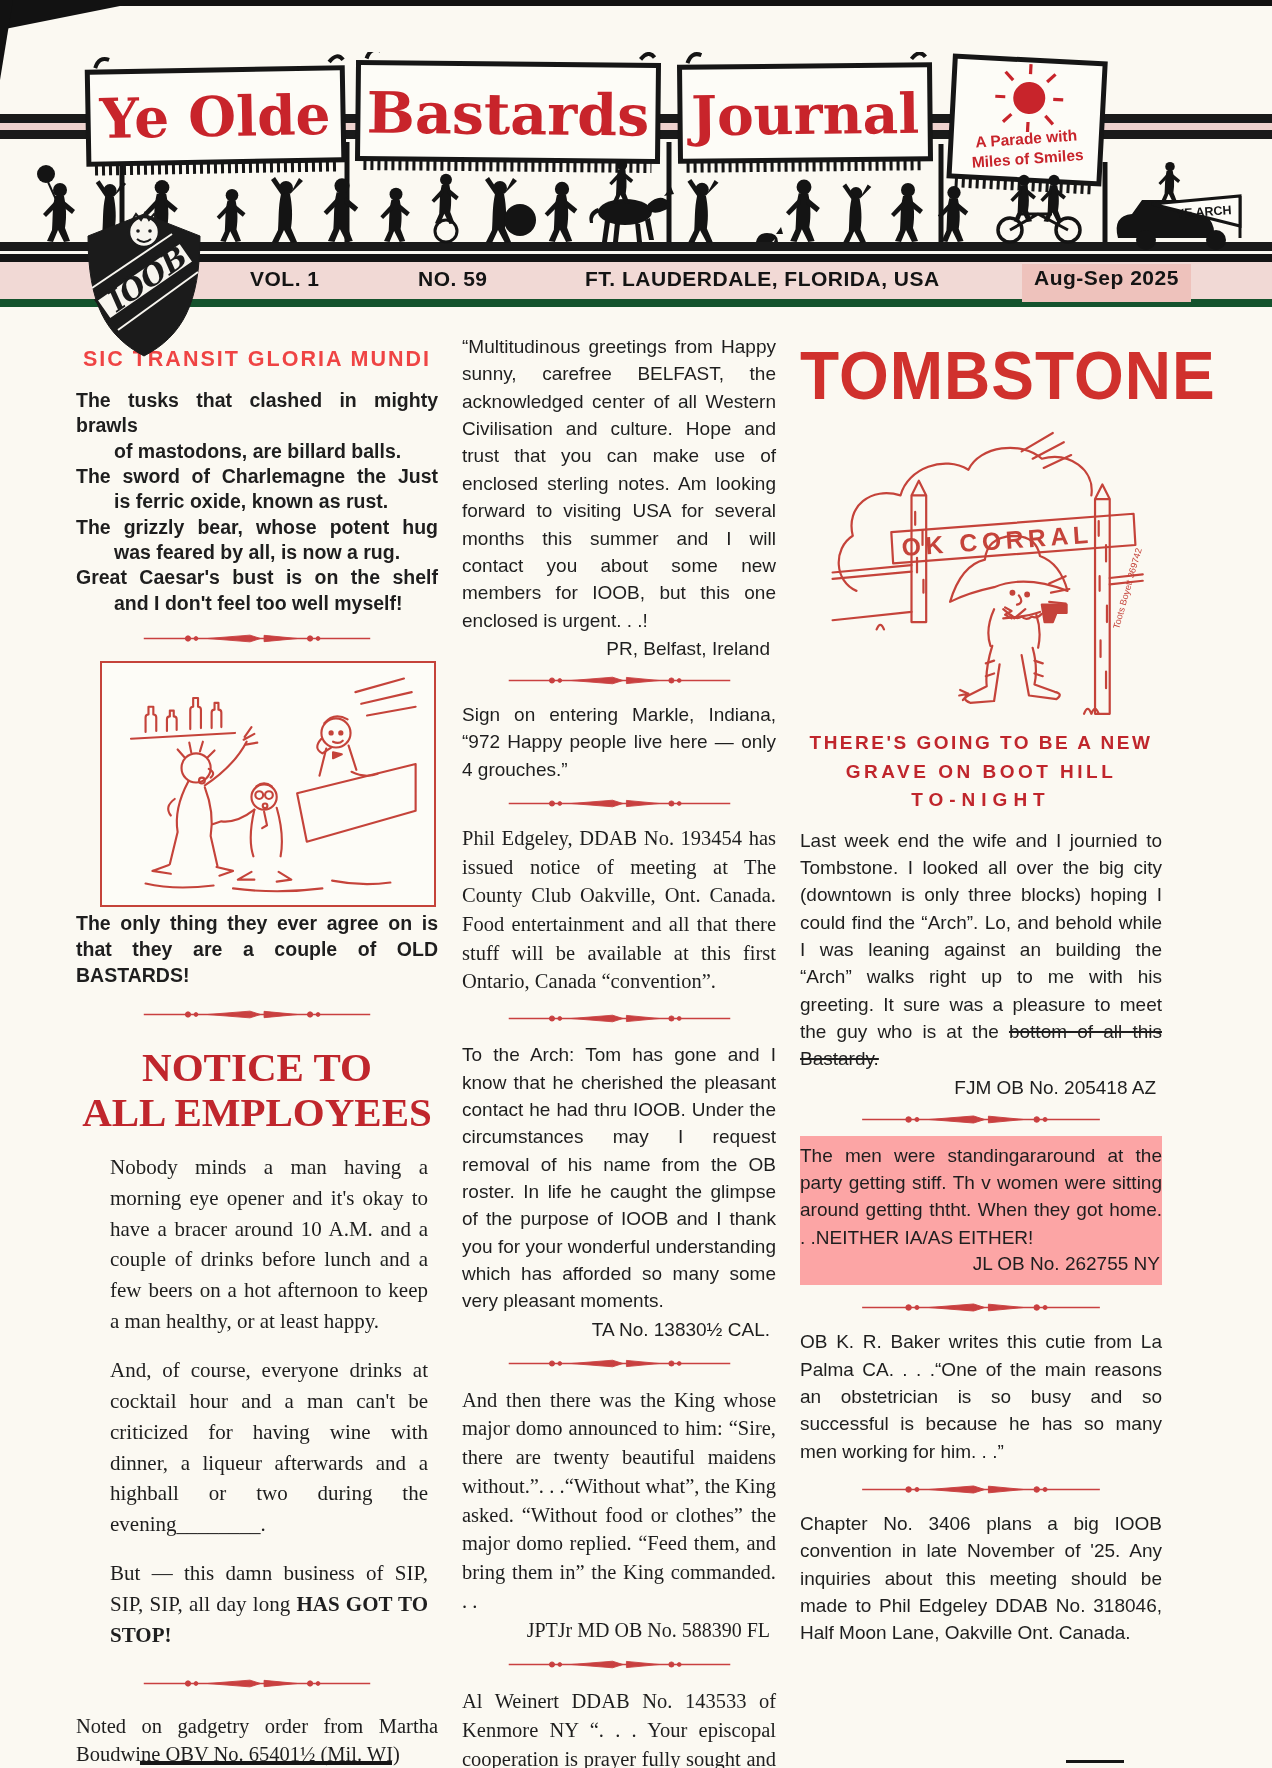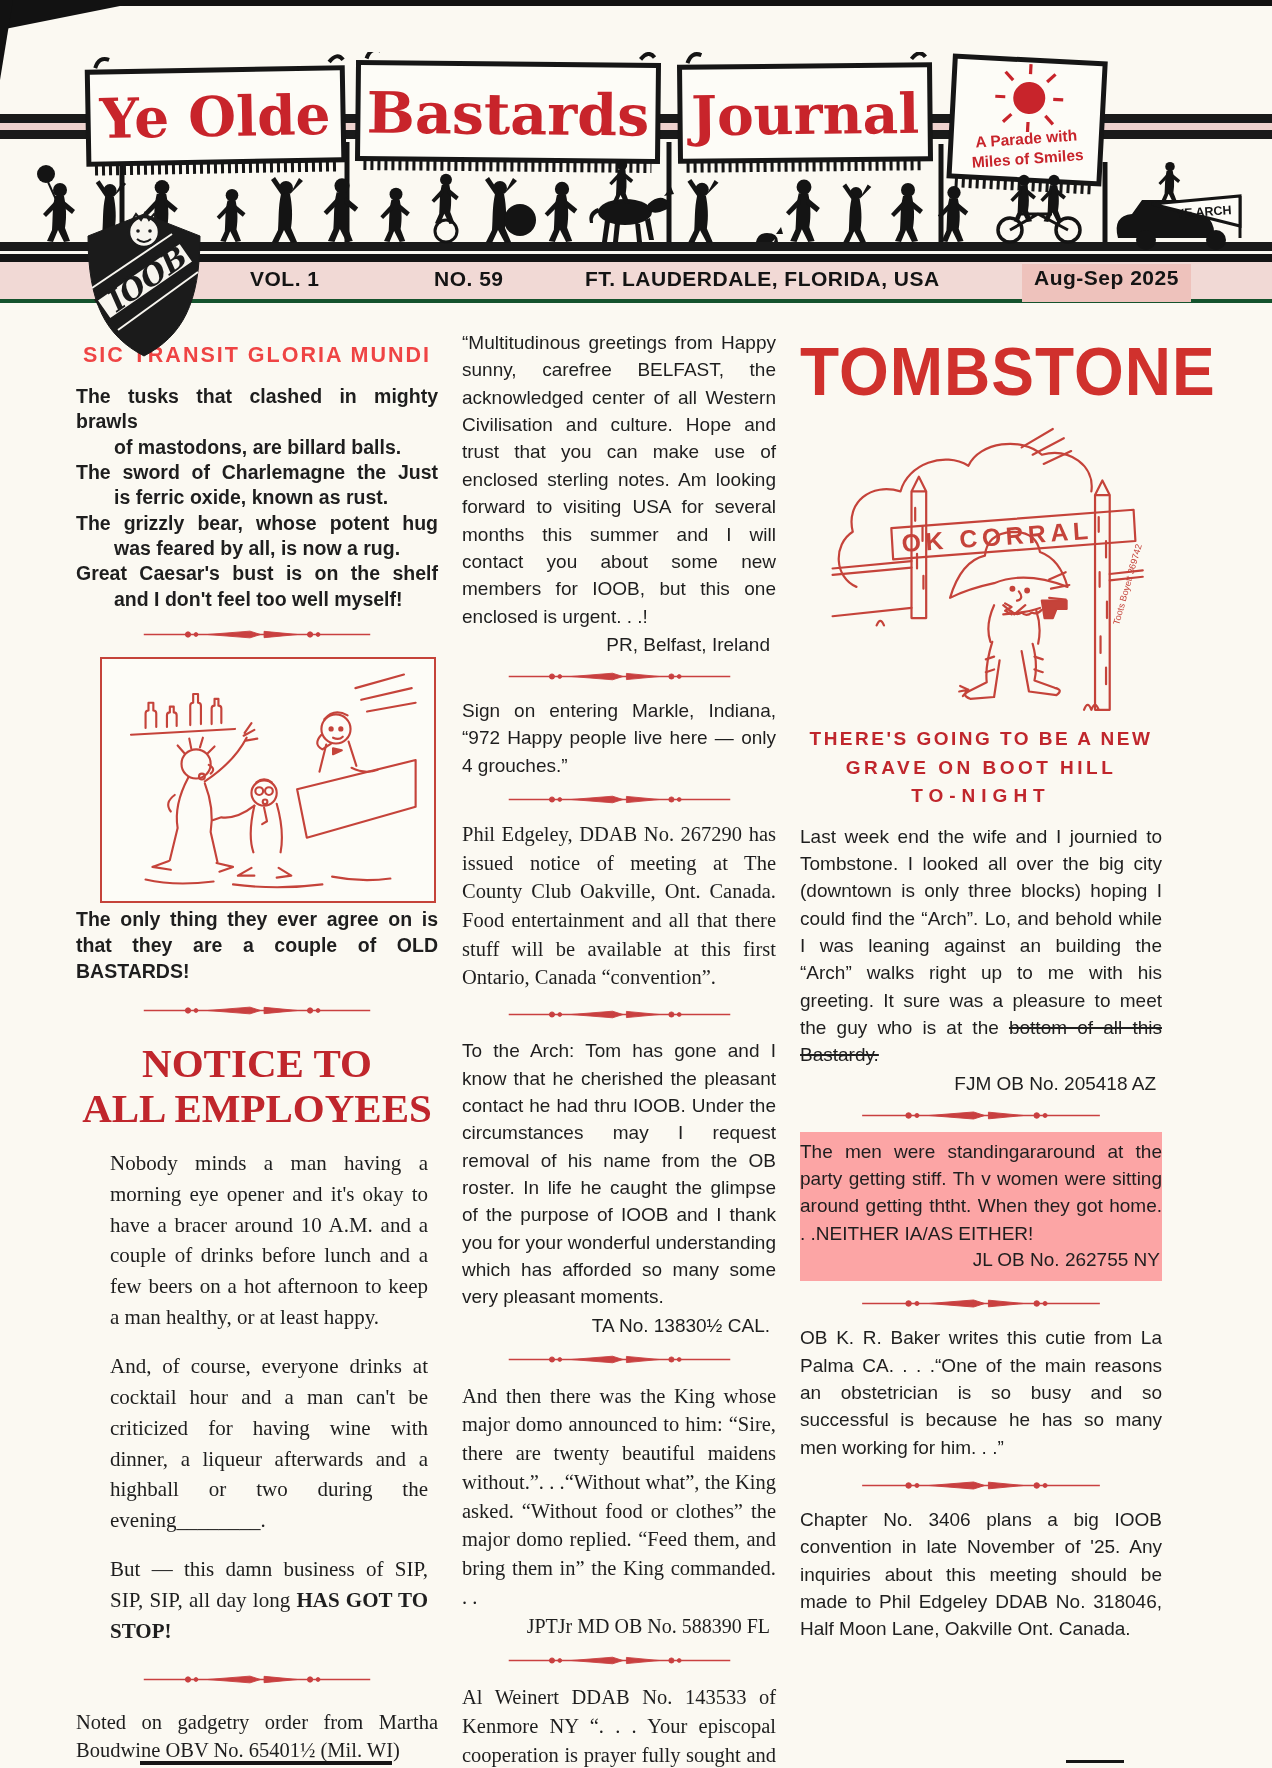--- a/index.html
+++ b/index.html
@@ -13,23 +13,23 @@
   .scan-left{position:absolute;top:0;left:0;width:13px;height:80px;background:#121212;
              clip-path:polygon(0 0,100% 0,0 100%);}
   .scan-bottom-l{position:absolute;bottom:3px;left:140px;width:252px;height:4px;background:#161616;}
   .scan-bottom-r{position:absolute;bottom:5px;left:1066px;width:58px;height:3px;background:#161616;}
 
   
   .masthead{position:relative;margin-top:52px;}
   .masthead svg{display:block;}
   .shield{position:absolute;left:80px;top:156px;z-index:6;}
   .infobar{position:relative;margin-top:-10px;height:37px;background:#f1d9d5;
-           border-top:8px solid #151515;border-bottom:4px solid #14532d;z-index:4;}
+           border-top:8px solid #151515;border-bottom:8px solid #14532d;z-index:4;}
   .infobar span{position:absolute;top:5px;font-weight:bold;font-size:21px;color:#141414;letter-spacing:.5px;white-space:nowrap;}
-  .ib-vol{left:250px;} .ib-no{left:434px;} .ib-place{left:585px;}
+  .ib-vol{left:250px;} .ib-no{left:418px;} .ib-place{left:585px;}
   .ib-date{left:1022px;top:2px !important;font-size:23px;background:#eec2bc;padding:2px 12px 12px;}
 
   
   .cols{display:flex;gap:24px;padding:26px 0 0 76px;}
   .colL{width:362px;} .colM{width:314px;} .colR{width:362px;}
 
   .orn{display:flex;justify-content:center;margin:16px 0;}
   .orn svg{display:block;}
   .h-sic{font-size:21.5px;font-weight:bold;letter-spacing:2px;text-align:center;color:#ef4444;margin:14px 0 16px;}
   .poem{font-weight:bold;font-size:19.5px;line-height:1.3;}
@@ -336,21 +336,21 @@
       </div>
 
       <p class="sans-p">Sign on entering Markle, Indiana, “972 Happy people live here — only 4 grouches.”</p>
 
       <div class="orn" style="margin:14px 0">
         <svg width="225" height="13">
             <use href="#ornsym"></use>
           </svg>
       </div>
 
-      <p class="serif-p">Phil Edgeley, DDAB No. 267290 has issued notice of meeting at The County Club Oakville, Ont. Canada. Food entertainment and all that there stuff will be available at this first Ontario, Canada “convention”.</p>
+      <p class="serif-p">Phil Edgeley, DDAB No. 193454 has issued notice of meeting at The County Club Oakville, Ont. Canada. Food entertainment and all that there stuff will be available at this first Ontario, Canada “convention”.</p>
 
       <div class="orn" style="margin:16px 0">
         <svg width="225" height="13">
             <use href="#ornsym"></use>
           </svg>
       </div>
 
       <p class="sans-p">To the Arch: Tom has gone and I know that he cherished the pleasant contact he had thru IOOB. Under the circumstances may I request removal of his name from the OB roster. In life he caught the glimpse of the purpose of IOOB and I thank you for your wonderful understanding which has afforded so many some very pleasant moments.</p>
       <p class="sig">TA No. 13830½ CAL.</p>
 

